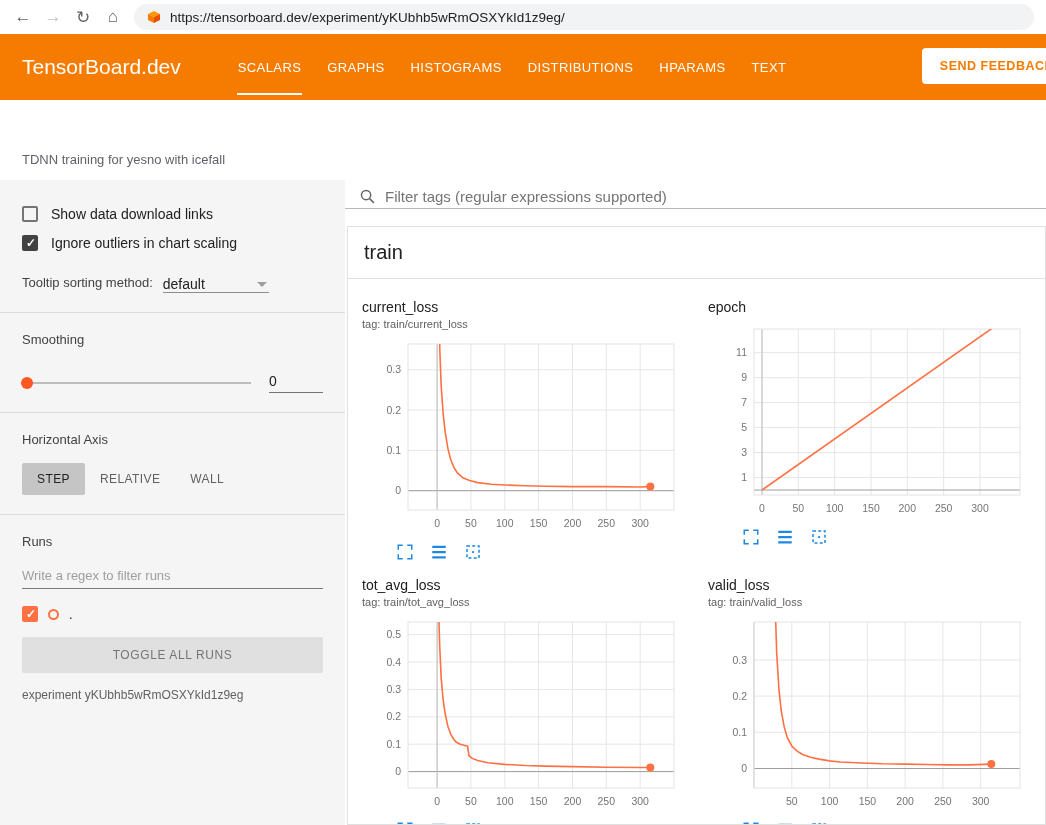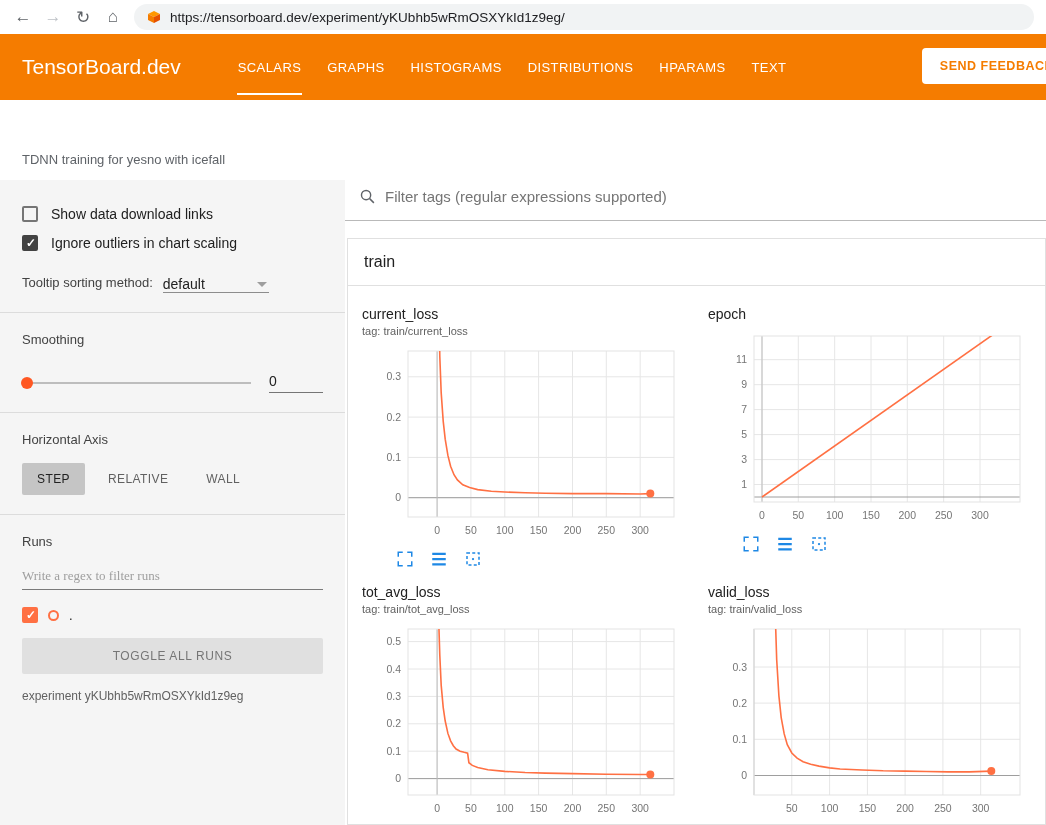--- a/index.html
+++ b/index.html
@@ -49,41 +49,41 @@
   .tooltip-label{font-size:13px;color:#424242;padding-bottom:3px}
   .select{display:flex;align-items:center;justify-content:space-between;width:106px;
     border-bottom:1px solid #8d8d8d;font-size:14px;color:#212121;cursor:pointer}
   .caret{width:0;height:0;border-left:5px solid transparent;border-right:5px solid transparent;
     border-top:5px solid #9e9e9e;margin-right:2px}
   .section-label{font-size:13px;color:#424242}
   .slider-row{display:flex;align-items:center;gap:18px;margin-top:26px}
   .slider{flex:1;height:2px;background:#bdbdbd;position:relative;cursor:pointer}
   .slider-thumb{position:absolute;left:-1px;top:-5px;width:12px;height:12px;border-radius:50%;background:#ff5722}
   .slider-val{width:54px;border-bottom:1px solid #757575;font-size:14px;color:#212121;padding-bottom:3px}
-  .axis-buttons{display:flex;gap:8px;align-items:center;margin-top:16px}
+  .axis-buttons{display:flex;align-items:center;margin-top:16px}
   .axis-btn{font-size:12px;letter-spacing:.4px;color:#616161;padding:9px 15px;border-radius:2px;
     background:transparent;border:none;cursor:pointer;font-family:inherit}
   .axis-btn.active{background:#c5c5c5;color:#212121}
   .runs-input{width:100%;border:none;border-bottom:1px solid #7a7a7a;background:transparent;
-    font-size:13px;color:#be185d;padding:5px 0;outline:none;margin-top:14px;font-family:Liberation Serif, serif}
+    font-size:13px;color:#be185d;padding:5px 0;outline:none;margin-top:14px;font-family:Liberation Sans, sans-serif}
   .runs-input::placeholder{color:#9e9e9e}
   .run-row{display:flex;align-items:center;gap:10px;margin-top:17px;cursor:pointer}
   .run-swatch{width:11px;height:11px;border-radius:50%;border:2px solid #ff7043;flex-shrink:0}
   .run-name{font-size:13px;color:#212121}
   .toggle-btn{width:100%;margin-top:15px;background:#e0e0e0;border:none;padding:11px 0;
     font-size:12px;letter-spacing:.6px;color:#757575;border-radius:2px;cursor:pointer;font-family:inherit}
   .experiment{font-size:12px;color:#616161;margin-top:15px}
 
   
   .main{flex:1;background:#fff;overflow:hidden;display:flex;flex-direction:column;min-width:0}
-  .filter-row{display:flex;align-items:flex-end;gap:9px;padding:8px 14px 15px;border-bottom:1px solid #b9b9b9}
+  .filter-row{display:flex;align-items:flex-end;gap:9px;padding:8px 14px 3px;border-bottom:1px solid #b9b9b9}
   .filter-input{border:none;outline:none;flex:1;font-size:15px;color:#212121;background:transparent;font-family:inherit}
   .filter-input::placeholder{color:#757575}
   .card{margin:17px 0 0 2px;border:1px solid #e0e0e0;flex:1;overflow:hidden}
-  .card-header{padding:14px 16px;font-size:16px;color:#212121;border-bottom:1px solid #e0e0e0;cursor:pointer}
+  .card-header{padding:14px 16px;font-size:20px;color:#212121;border-bottom:1px solid #e0e0e0;cursor:pointer}
   .charts{display:flex;flex-wrap:wrap;padding:12px 2px 0 2px}
   .chart-card{width:330px;margin:8px 4px 8px 12px}
   .chart-title{font-size:14px;color:#212121}
   .chart-tag{font-size:11px;color:#616161;margin-top:3px}
   svg.chart{margin-top:8px;display:block}
   .tk{font-size:10.5px;fill:#757575;font-family:"Liberation Sans",sans-serif}
   .chart-toolbar{display:flex;gap:16px;margin:5px 0 0 34px;align-items:center}
   .chart-toolbar svg{width:18px;height:18px;stroke:#1e88e5;fill:none;stroke-width:2;cursor:pointer}
 </style>
 </head>

